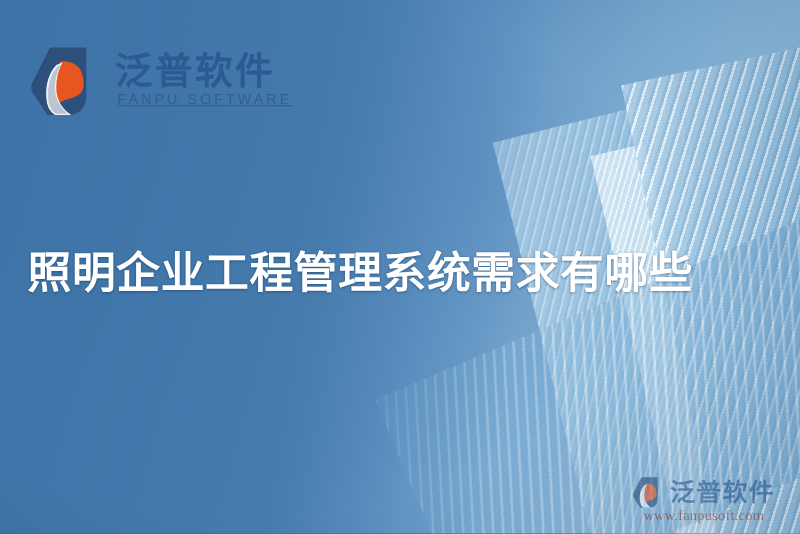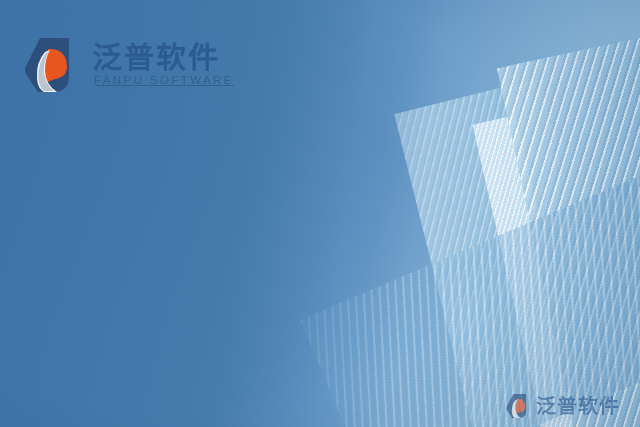--- a/index.html
+++ b/index.html
@@ -257,25 +257,27 @@
       <path d="M24 13 Q42 12 43 30 Q43.5 39 35 42 Q22 45 15 52 Q18 36 21 26 Q22.3 18 24 13 Z" fill="#e8561f"></path>
       <path d="M21 16 Q12 26 13 42 Q13.4 52 20 56 L33 56 Q21 48 21 34 Q21 23 26 14 Z" fill="#ffffff" opacity="0.92"></path>
       <path d="M22 17 Q13.5 27 14.5 42 Q14.9 51 20.5 55 L30 55 Q20 47 20 34 Q20 24 25 15.5 Z" fill="#2c4f7c" opacity="0.28"></path>
     </svg>
     <div class="brand-words">
       <div class="brand-cn">泛普软件</div>
       <div class="brand-en">FANPU SOFTWARE</div>
     </div>
   </div>
 
+  <div class="headline">照明企业工程管理系统需求有哪些</div>
 
   <div class="watermark">
     <div class="wm-row">
       <svg class="wm-mark" viewBox="0 0 58 58" aria-hidden="true">
         <path d="M17.5 2 L45 2 L45 40 Q45 56 29 56 L14 56 L2 38 Q0 34 2 30 L14 6 Q15.4 2 17.5 2 Z" fill="#2c4f7c"></path>
         <path d="M24 13 Q42 12 43 30 Q43.5 39 35 42 Q22 45 15 52 Q18 36 21 26 Q22.3 18 24 13 Z" fill="#e8561f"></path>
         <path d="M21 16 Q12 26 13 42 Q13.4 52 20 56 L33 56 Q21 48 21 34 Q21 23 26 14 Z" fill="#ffffff" opacity="0.9"></path>
       </svg>
       <span class="wm-cn">泛普软件</span>
     </div>
+    <div class="wm-url">www.fanpusoft.com</div>
   </div>
 
 </div>
 
 </body></html>

